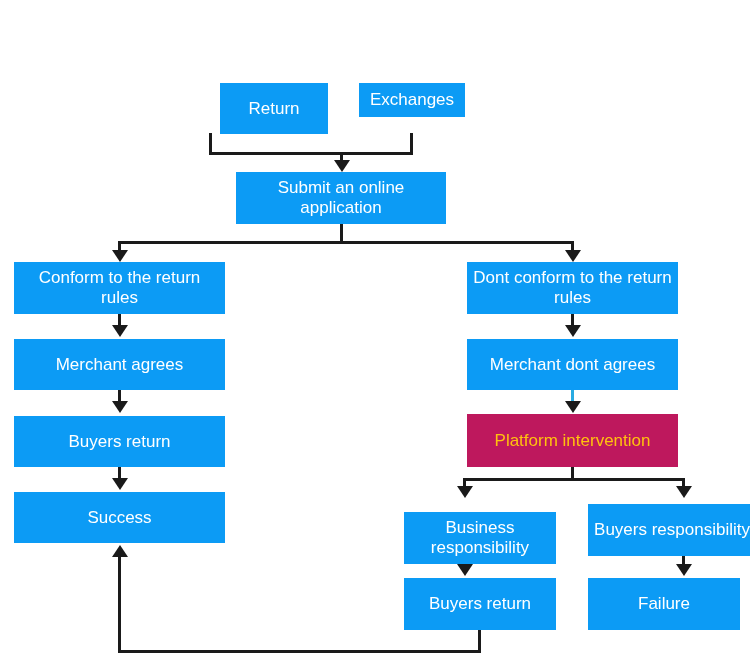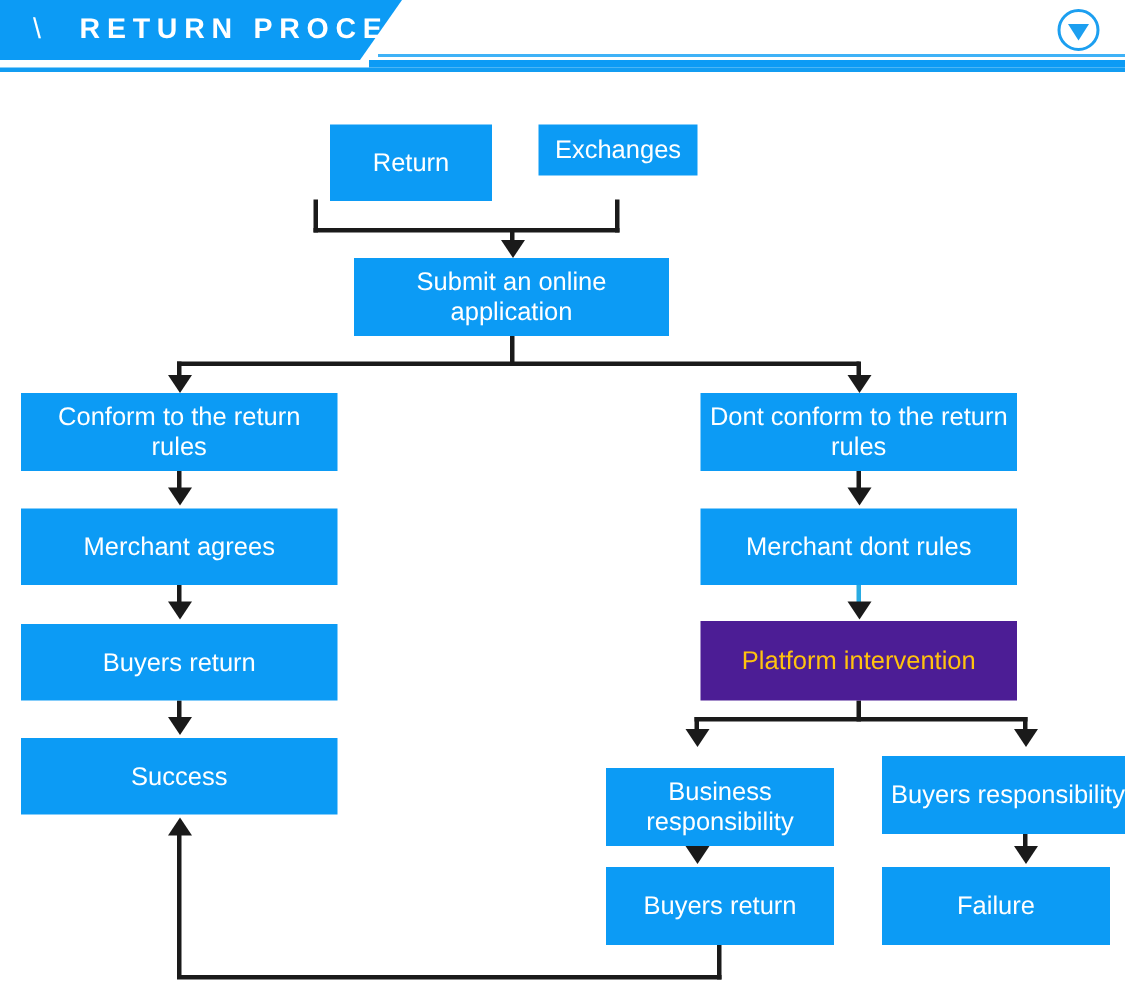--- a/index.html
+++ b/index.html
@@ -37,55 +37,39 @@
   }
 
   
   .node{
     position:absolute;box-sizing:border-box;
     background:#0c9bf5;color:#ffffff;
     display:flex;align-items:center;justify-content:center;text-align:center;
     font-size:17px;line-height:20px;font-weight:normal;
     padding:2px 4px;
   }
-  .node.orange{background:#4c1d95;color:#ffc20e;}
+  .node.orange{background:#be185d;color:#ffc20e;}
 
   
   .ln{position:absolute;background:#1a1a1a;}
   .ln.v{width:3px;}
   .ln.h{height:3px;}
   .ln.blue{background:#29abe2;}
   .arrow{
     position:absolute;width:0;height:0;
     border-left:8px solid transparent;border-right:8px solid transparent;
   }
   .arrow.down{border-top:12px solid #1a1a1a;}
   .arrow.up{border-bottom:12px solid #1a1a1a;}
 </style>
 </head>
 <body>
 
 <div id="stage">
 
-  <div class="header">
-    <div class="hdr-band"></div>
-    <div class="hdr-title">
-      <span class="hdr-slash">\</span>
-      <span style="margin-left:14px;">RETURN PROCESS</span>
-    </div>
-    <div class="hdr-line1"></div>
-    <div class="hdr-line2"></div>
-    <div class="hdr-line3"></div>
-    <div class="hdr-badge">
-      <svg width="30" height="30" viewBox="0 0 30 30">
-        <circle cx="15" cy="15" r="13" fill="#ffffff" stroke="#1c9ff0" stroke-width="2"></circle>
-        <polygon points="8,11 22,11 15,22" fill="#1c9ff0"></polygon>
-      </svg>
-    </div>
-  </div>
 
   <div class="ln v" style="left:209px;top:133px;height:22px;"></div>
   <div class="ln v" style="left:410px;top:133px;height:22px;"></div>
   <div class="ln h" style="left:209px;top:152px;width:204px;"></div>
   <div class="ln v" style="left:340px;top:152px;height:15px;"></div>
   <div class="arrow down" style="left:334px;top:160px;"></div>
 
   <div class="ln v" style="left:340px;top:224px;height:20px;"></div>
   <div class="ln h" style="left:118px;top:241px;width:455px;"></div>
   <div class="ln v" style="left:118px;top:241px;height:15px;"></div>
@@ -131,21 +115,21 @@
   <div class="node" style="left:14px;top:262px;width:211px;height:52px;">Conform to the return rules</div>
 
   <div class="node" style="left:14px;top:339px;width:211px;height:51px;">Merchant agrees</div>
 
   <div class="node" style="left:14px;top:416px;width:211px;height:51px;">Buyers return</div>
 
   <div class="node" style="left:14px;top:492px;width:211px;height:51px;">Success</div>
 
   <div class="node" style="left:467px;top:262px;width:211px;height:52px;">Dont conform to the return rules</div>
 
-  <div class="node" style="left:467px;top:339px;width:211px;height:51px;">Merchant dont rules</div>
+  <div class="node" style="left:467px;top:339px;width:211px;height:51px;">Merchant dont agrees</div>
 
   <div class="node orange" style="left:467px;top:414px;width:211px;height:53px;">Platform intervention</div>
 
   <div class="node" style="left:404px;top:512px;width:152px;height:52px;">Business responsibility</div>
 
   <div class="node" style="left:588px;top:504px;width:168px;height:52px;">Buyers responsibility</div>
 
   <div class="node" style="left:404px;top:578px;width:152px;height:52px;">Buyers return</div>
 
   <div class="node" style="left:588px;top:578px;width:152px;height:52px;">Failure</div>

